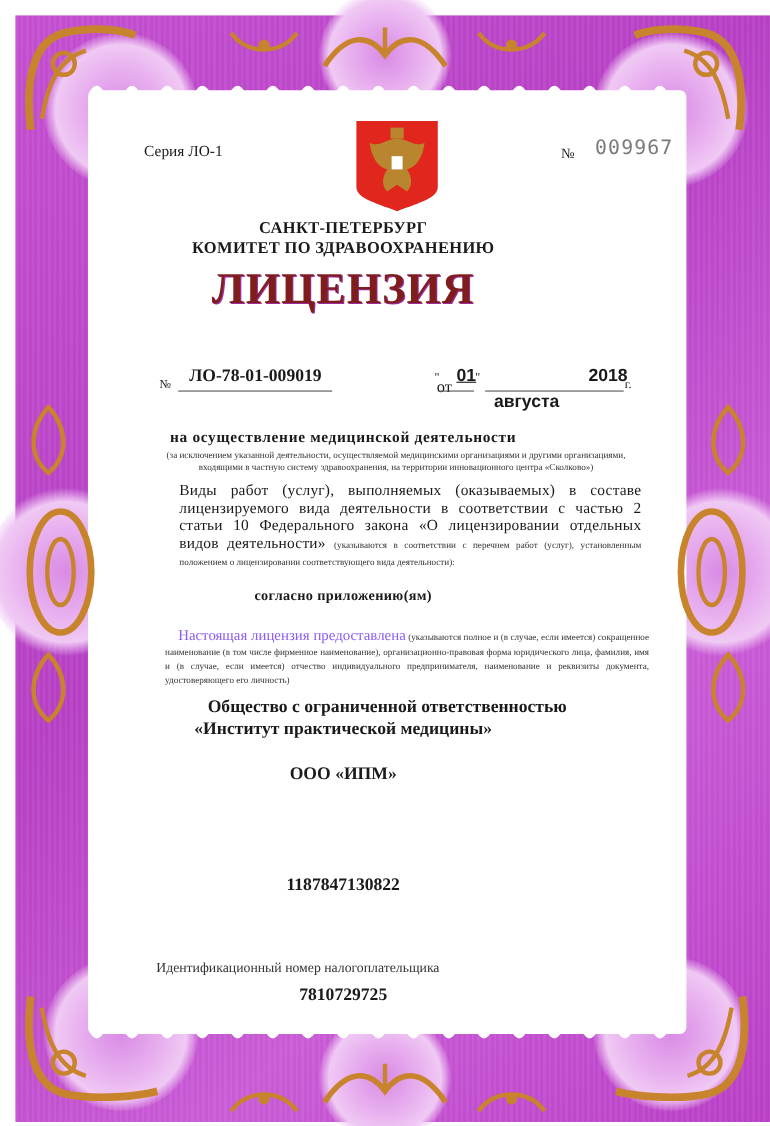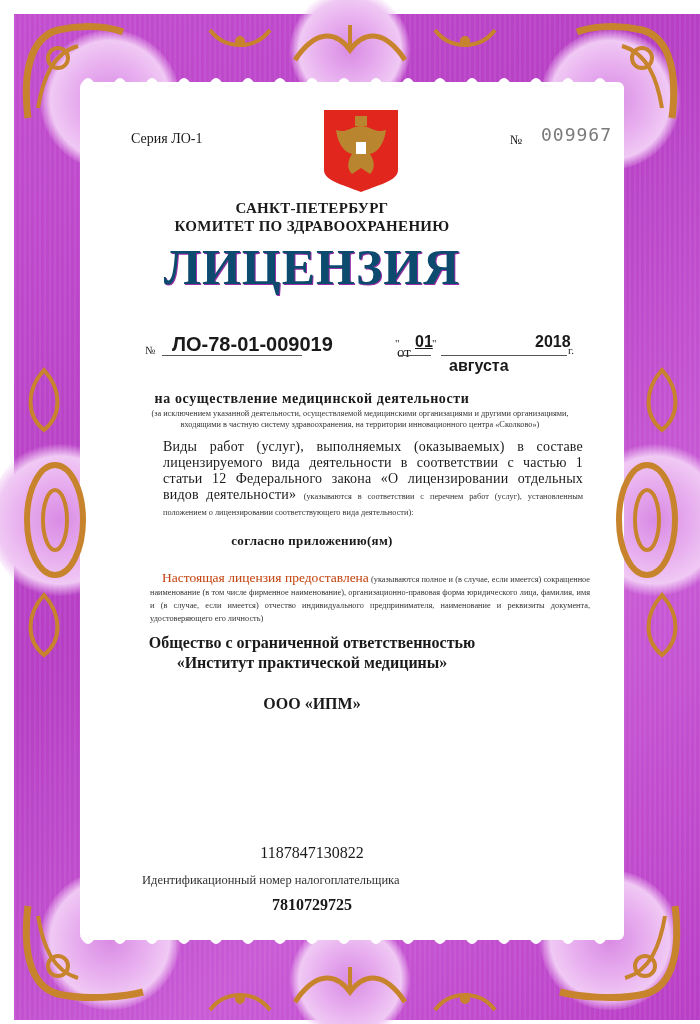--- a/index.html
+++ b/index.html
@@ -33,47 +33,47 @@
   }
   .t { position: absolute; white-space: nowrap; }
   .center { left: 0; width: 624px; text-align: center; }
   .seria { left: 120px; top: 131px; font-size: 14px; margin-left: 11px; }
   .numlbl { left: 510px; top: 132px; font-size: 13px; }
   .numval { left: 541px; top: 124px; font-family: "DejaVu Sans Mono", monospace; font-size: 18px; color: #7a7a7a; letter-spacing: 1px; }
   .emblem { position: absolute; left: 322px; top: 108px; width: 78px; height: 86px; }
   .city { top: 200px; font-size: 15px; font-weight: bold; letter-spacing: 0.3px; }
   .committee { top: 218px; font-size: 15px; font-weight: bold; letter-spacing: 0.3px; }
   .title {
-    top: 238px; font-size: 50px; font-weight: bold; color: #0c4a6e; letter-spacing: 1px;
+    top: 238px; font-size: 40px; font-weight: bold; color: #7f1d1d; letter-spacing: 1px;
     text-shadow: 1px 1px 0 #9a2ea6;
   }
   .lic-no-lbl { left: 145px; top: 344px; font-size: 11px; }
-  .lic-no { left: 172px; top: 333px; font-family: Liberation Sans, sans-serif; font-weight: bold; font-size: 20px; }
+  .lic-no { left: 172px; top: 333px; font-family: Liberation Serif, serif; font-weight: bold; font-size: 16px; }
   .uline { position: absolute; height: 1px; background: #555; }
   .ot { left: 397px; top: 344px; font-size: 15px; }
   .q { font-size: 11px; }
   .day { left: 415px; top: 333px; font-family: "Liberation Sans", sans-serif; font-weight: bold; font-size: 16px; text-decoration: underline; }
   .month { left: 449px; top: 333px; font-family: "Liberation Sans", sans-serif; font-weight: bold; font-size: 16px; margin-top: 24px; }
   .year { left: 535px; top: 333px; font-family: Liberation Sans, sans-serif; font-weight: bold; font-size: 16px; }
   .g { left: 568px; top: 344px; font-size: 11px; }
   .activity { top: 391px; font-size: 14px; font-weight: bold; letter-spacing: 0.6px; }
   .small { font-size: 8.3px; color: #333; line-height: 11px; }
   .block { position: absolute; white-space: normal; }
   .exclusion { left: 150px; top: 408px; width: 420px; text-align: center; }
   .works { left: 163px; top: 439px; width: 420px; font-size: 14px; line-height: 16px; text-align: justify; letter-spacing: 0.2px; }
   .works .small { font-size: 8.3px; letter-spacing: 0; }
   .according { top: 533px; font-size: 13px; font-weight: bold; letter-spacing: 0.3px; }
   .granted { left: 150px; top: 571px; width: 440px; font-size: 8.3px; line-height: 13px; color: #333; text-align: justify; }
-  .granted .lead { font-size: 13.5px; color: #c2410c; padding-left: 12px; }
-  .org1 { top: 634px; font-family: "Liberation Serif", serif; font-weight: bold; font-size: 16px; }
+  .granted .lead { font-size: 13.5px; color: #8b5cf6; padding-left: 12px; }
+  .org1 { top: 634px; font-family: "Liberation Serif", serif; font-weight: bold; font-size: 16px; margin-left: 40px; }
   .org2 { top: 654px; font-family: "Liberation Serif", serif; font-weight: bold; font-size: 16px; }
   .short { top: 695px; font-family: "Liberation Serif", serif; font-weight: bold; font-size: 16px; }
   .ogrn-lbl { left: 142px; top: 800px; width: 450px; font-size: 12.5px; line-height: 14px; color: #333; }
   .ogrn-lbl .ind { padding-left: 20px; }
-  .ogrn { top: 844px; font-family: "Liberation Serif", serif; font-weight: normal; font-size: 16px; }
+  .ogrn { top: 796px; font-family: "Liberation Serif", serif; font-weight: bold; font-size: 16px; }
   .inn-lbl { left: 142px; top: 873px; font-size: 12.5px; color: #333; }
   .inn { top: 896px; font-family: "Liberation Serif", serif; font-weight: bold; font-size: 16px; }
 </style>
 </head>
 <body>
 
 <div class="frame"></div>
 
 <div class="rosette" style="left:40px;top:30px;width:140px;height:140px;"></div>
 <div class="rosette" style="left:290px;top:-10px;width:120px;height:120px;"></div>
@@ -185,21 +185,21 @@
 <div class="uline" style="left:399px;top:355px;width:32px;"></div>
 <div class="t q" style="left:432px;top:337px;">"</div>
 <div class="t month">августа</div>
 <div class="t year">2018</div>
 <div class="uline" style="left:441px;top:355px;width:126px;"></div>
 <div class="t g">г.</div>
 
 <div class="t center activity">на осуществление медицинской деятельности</div>
 <div class="block exclusion small">(за исключением указанной деятельности, осуществляемой медицинскими организациями и другими организациями, входящими в частную систему здравоохранения, на территории инновационного центра «Сколково»)</div>
 <div class="block works">
-  <span>Виды работ (услуг), выполняемых (оказываемых) в составе лицензируемого вида деятельности в соответствии с частью 1 статьи 12 Федерального закона «О лицензировании отдельных видов деятельности»</span>
+  <span>Виды работ (услуг), выполняемых (оказываемых) в составе лицензируемого вида деятельности в соответствии с частью 2 статьи 10 Федерального закона «О лицензировании отдельных видов деятельности»</span>
   <span class="small">(указываются в соответствии с перечнем работ (услуг), установленным положением о лицензировании соответствующего вида деятельности):</span>
 </div>
 <div class="t center according">согласно приложению(ям)</div>
 
 <div class="block granted">
   <span class="lead">Настоящая лицензия предоставлена</span>
   <span>(указываются полное и (в случае, если имеется) сокращенное наименование (в том числе фирменное наименование), организационно-правовая форма юридического лица, фамилия, имя и (в случае, если имеется) отчество индивидуального предпринимателя, наименование и реквизиты документа, удостоверяющего его личность)</span>
 </div>
 <div class="t center org1">Общество с ограниченной ответственностью</div>
 <div class="t center org2">«Институт практической медицины»</div>

